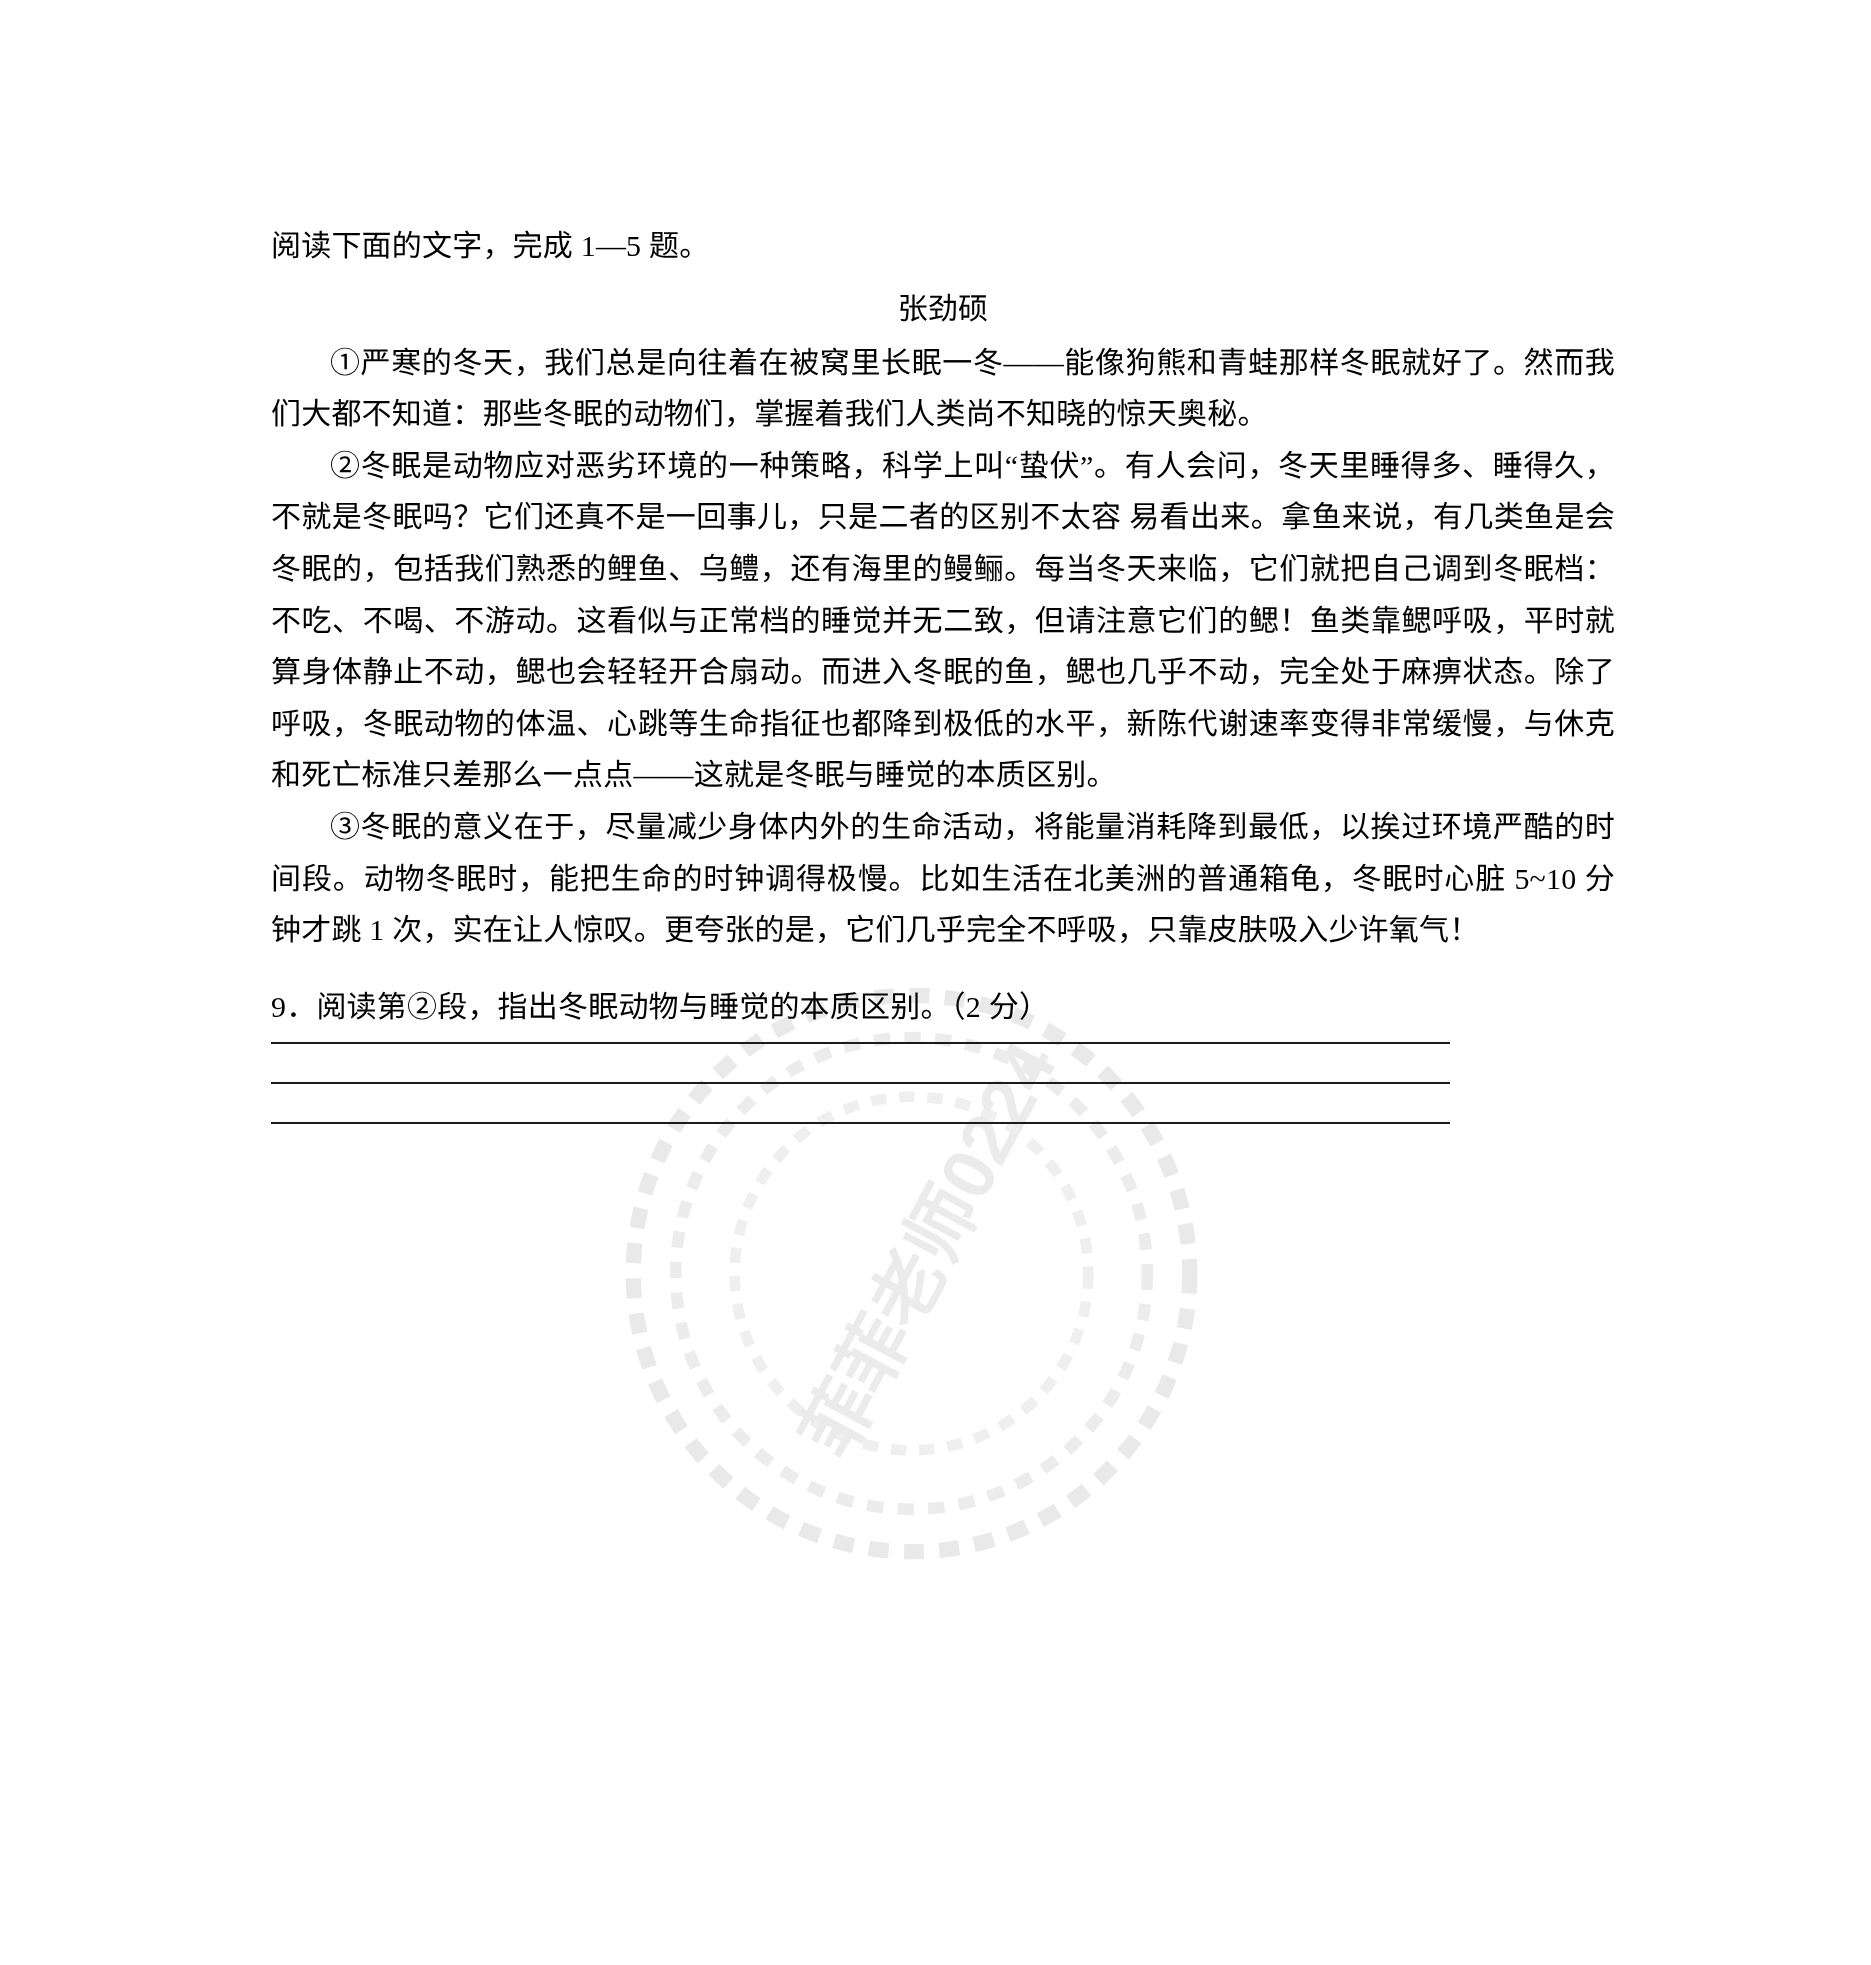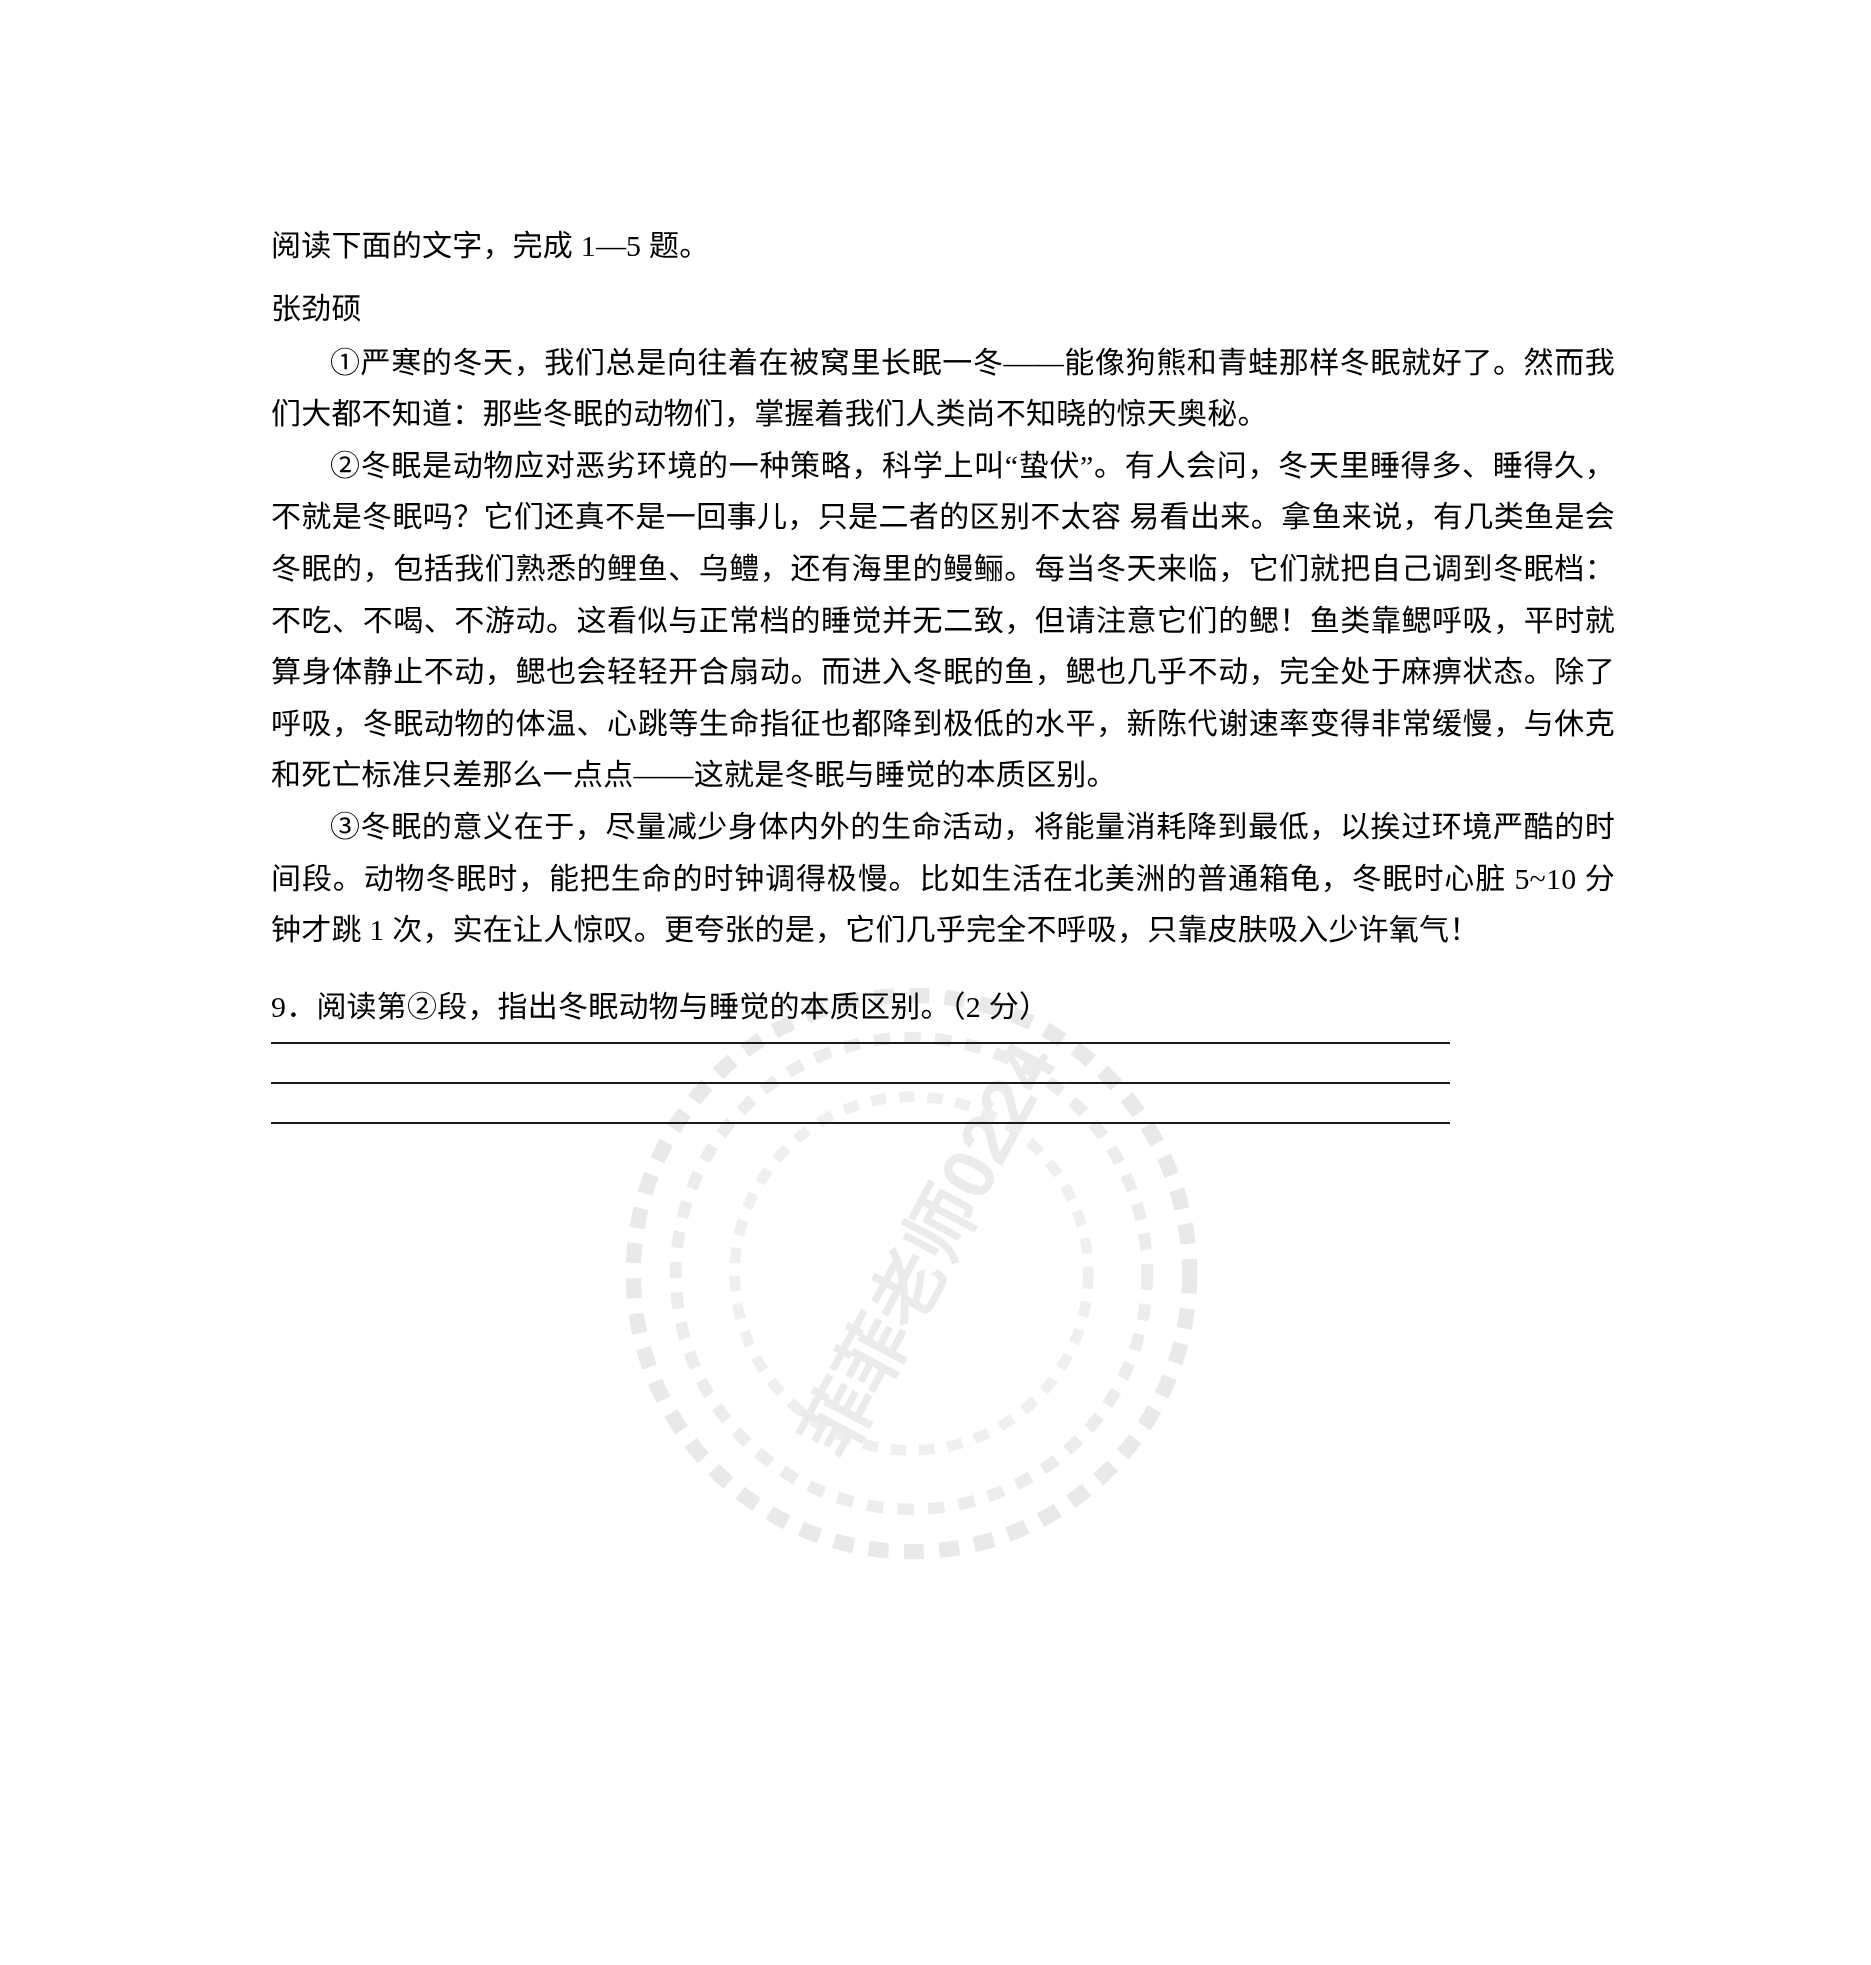--- a/index.html
+++ b/index.html
@@ -48,20 +48,21 @@
   }
 
   .line-lead { margin-bottom: 11.8px; }
 
   .title {
     text-align: center;
     margin-top: 8.6px;
     margin-bottom: 0.8px;
   }
   .byline {
+    text-align: center;
     margin-bottom: 1.6px;
   }
 
   .para {
     text-indent: 59px;
     margin-bottom: 0;
   }
 
   .attrib {
     text-align: right;

